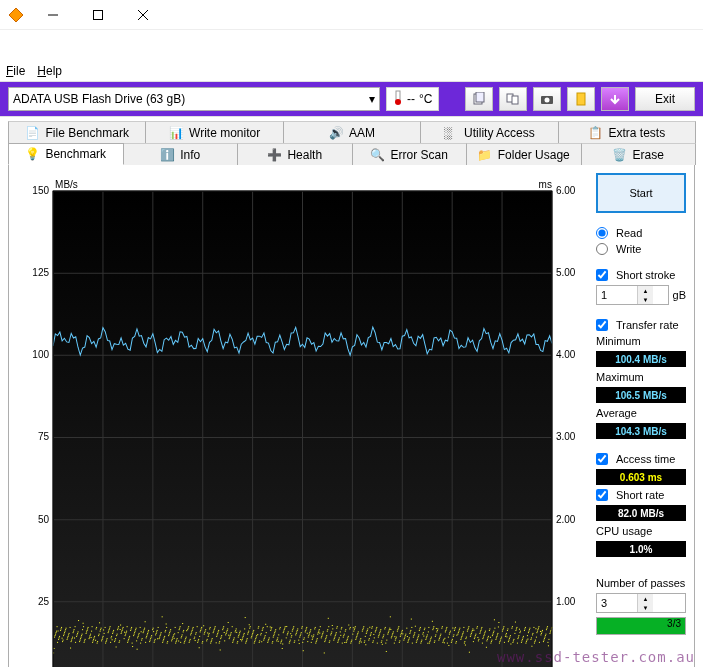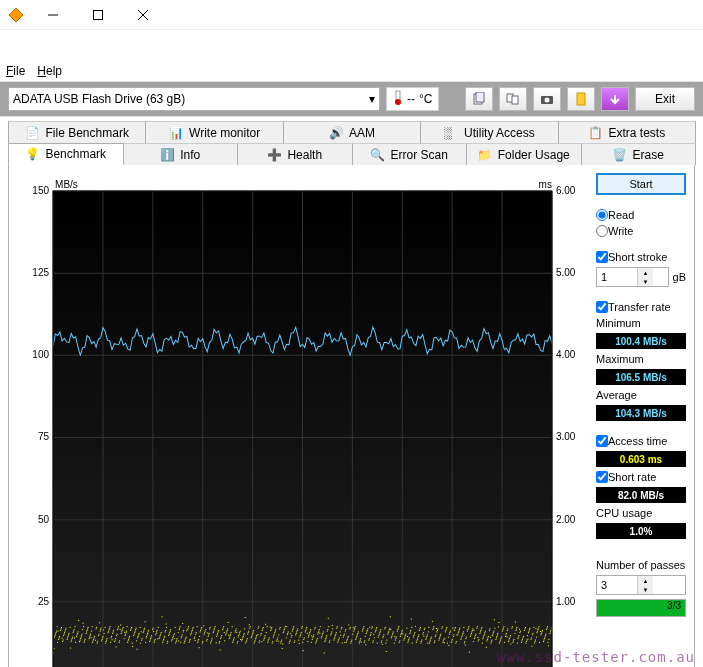--- a/index.html
+++ b/index.html
@@ -5,39 +5,39 @@
   * { box-sizing: border-box; margin: 0; padding: 0; }
   body { font-family: "Segoe UI", Tahoma, sans-serif; font-size: 12px; background: #fff; width: 703px; height: 667px; overflow: hidden; }
   .titlebar { height: 30px; display: flex; align-items: center; padding: 0 2px 0 8px; background: #fff; border-bottom: 1px solid #eee; }
   .titlebar .icon { width: 16px; height: 16px; margin-right: 6px; }
   .titlebar .title { flex: 1; font-size: 12px; color: #000; }
   .winbtn { width: 45px; height: 29px; display: flex; align-items: center; justify-content: center; color: #000; }
   .winbtn svg { stroke: #000; }
   .menubar { height: 20px; display: flex; align-items: center; padding: 0 6px; gap: 12px; margin-top: 31px; }
   .menubar span { font-size: 12px; }
   .menubar span u { text-decoration: underline; }
-  .toolbar { height: 36px; display: flex; align-items: center; padding: 4px 8px; gap: 6px; border-top: 1px solid #e0e0e0; border-bottom: 1px solid #e0e0e0; background: #a3a3a3; }
+  .toolbar { height: 36px; display: flex; align-items: center; padding: 4px 8px; gap: 6px; border-top: 1px solid #e0e0e0; border-bottom: 1px solid #e0e0e0; background: #6d28d9; }
   .device-select { flex: 0 0 372px; height: 24px; border: 1px solid #adadad; background: #fff; display: flex; align-items: center; padding: 0 4px; font-size: 12px; }
   .device-select .dd { margin-left: auto; }
   .tempbox { display: flex; align-items: center; gap: 4px; padding: 0 6px; border: 1px solid #d0d0d0; height: 24px; background: #fff; }
   .toolbtn { width: 28px; height: 24px; border: 1px solid #bcbcbc; background: linear-gradient(#fff,#e8e8e8); display: flex; align-items: center; justify-content: center; }
   .toolbtn.hot { background: linear-gradient(#d980ff,#b040d0); }
   .exitbtn { width: 60px; height: 24px; border: 1px solid #bcbcbc; background: linear-gradient(#fff,#e8e8e8); display: flex; align-items: center; justify-content: center; }
   .tabs-wrap { padding: 4px 8px 0 8px; }
   .tabs-row { display: flex; }
   .tab { flex: 1; height: 22px; border: 1px solid #adadad; border-bottom: none; background: #f0f0f0; display: flex; align-items: center; justify-content: center; gap: 6px; font-size: 12px; margin-right: -1px; }
   .tab.active { background: #fff; border-bottom: 1px solid #fff; position: relative; z-index: 2; }
   .tab:not(.active) { border-top-color: #ccc; }
   .tab-icon { width: 14px; height: 14px; }
   .content { display: flex; padding: 8px; border: 1px solid #adadad; margin: 0 8px 8px 8px; border-top: none; height: 556px; }
   .chart-area { flex: 1; position: relative; }
   .sidepanel { width: 98px; padding-left: 8px; display: flex; flex-direction: column; gap: 4px; font-size: 11px; }
   .chart-svg { width: 100%; height: 100%; }
-  .startbtn { height: 22px; border: 2px solid #1a86d8; background: #e5f1fb; display: flex; align-items: center; justify-content: center; margin-bottom: 10px; }
-  .checkrow { display: flex; align-items: center; gap: 0; }
+  .startbtn { height: 40px; border: 2px solid #1a86d8; background: #e5f1fb; display: flex; align-items: center; justify-content: center; margin-bottom: 10px; }
+  .checkrow { display: flex; align-items: center; gap: 8px; }
   .checkrow input[type=checkbox], .checkrow input[type=radio] { width: 12px; height: 12px; }
   .valbox { background: #000; color: #fff; height: 16px; display: flex; align-items: center; justify-content: center; font-size: 10px; font-weight: bold; }
   .valbox.cyan { color: #6fdcff; }
   .valbox.yellow { color: #ffff00; }
   .spin { display: flex; align-items: center; border: 1px solid #adadad; height: 20px; background: #fff; }
   .spin input { border: none; width: 40px; padding: 0 4px; font-size: 11px; }
   .spin .arrows { width: 16px; display: flex; flex-direction: column; border-left: 1px solid #ccc; }
   .spin .arrows div { height: 9px; font-size: 6px; display: flex; align-items: center; justify-content: center; background: #f0f0f0; }
   .progress { height: 18px; border: 1px solid #adadad; background: #fff; position: relative; }
   .progress .fill { position: absolute; left: 0; top: 0; bottom: 0; background: #06b025; }

